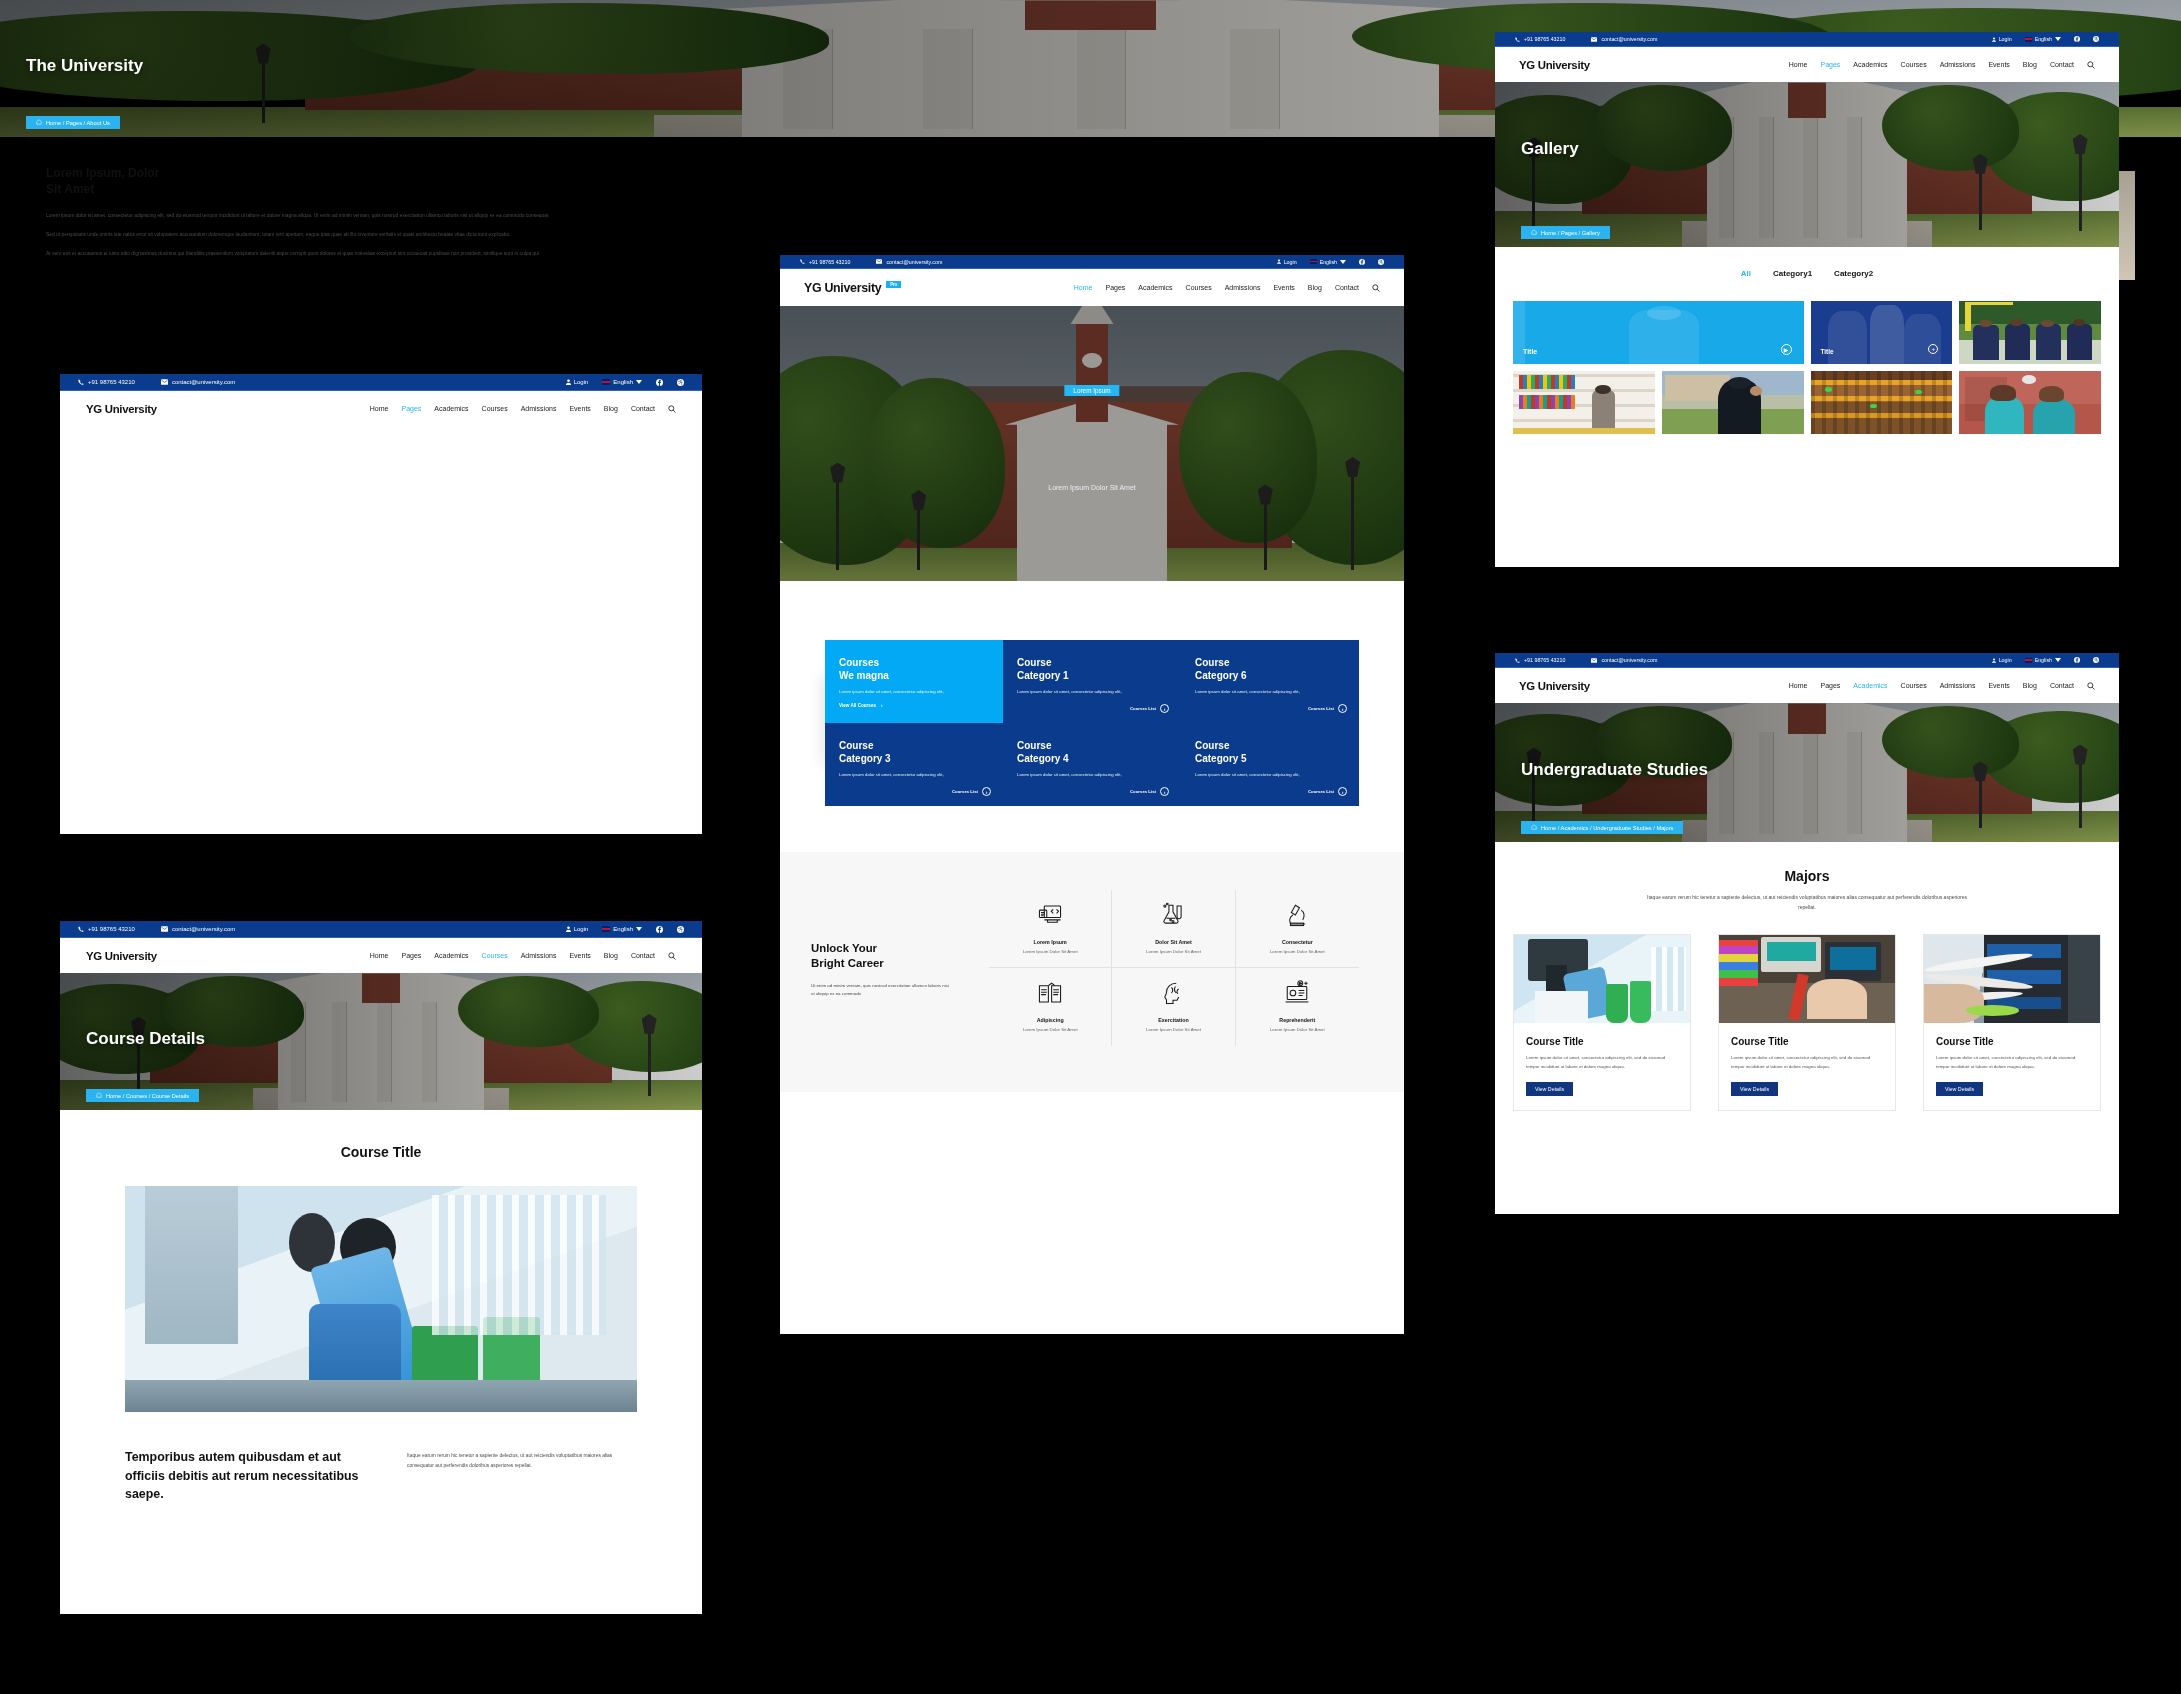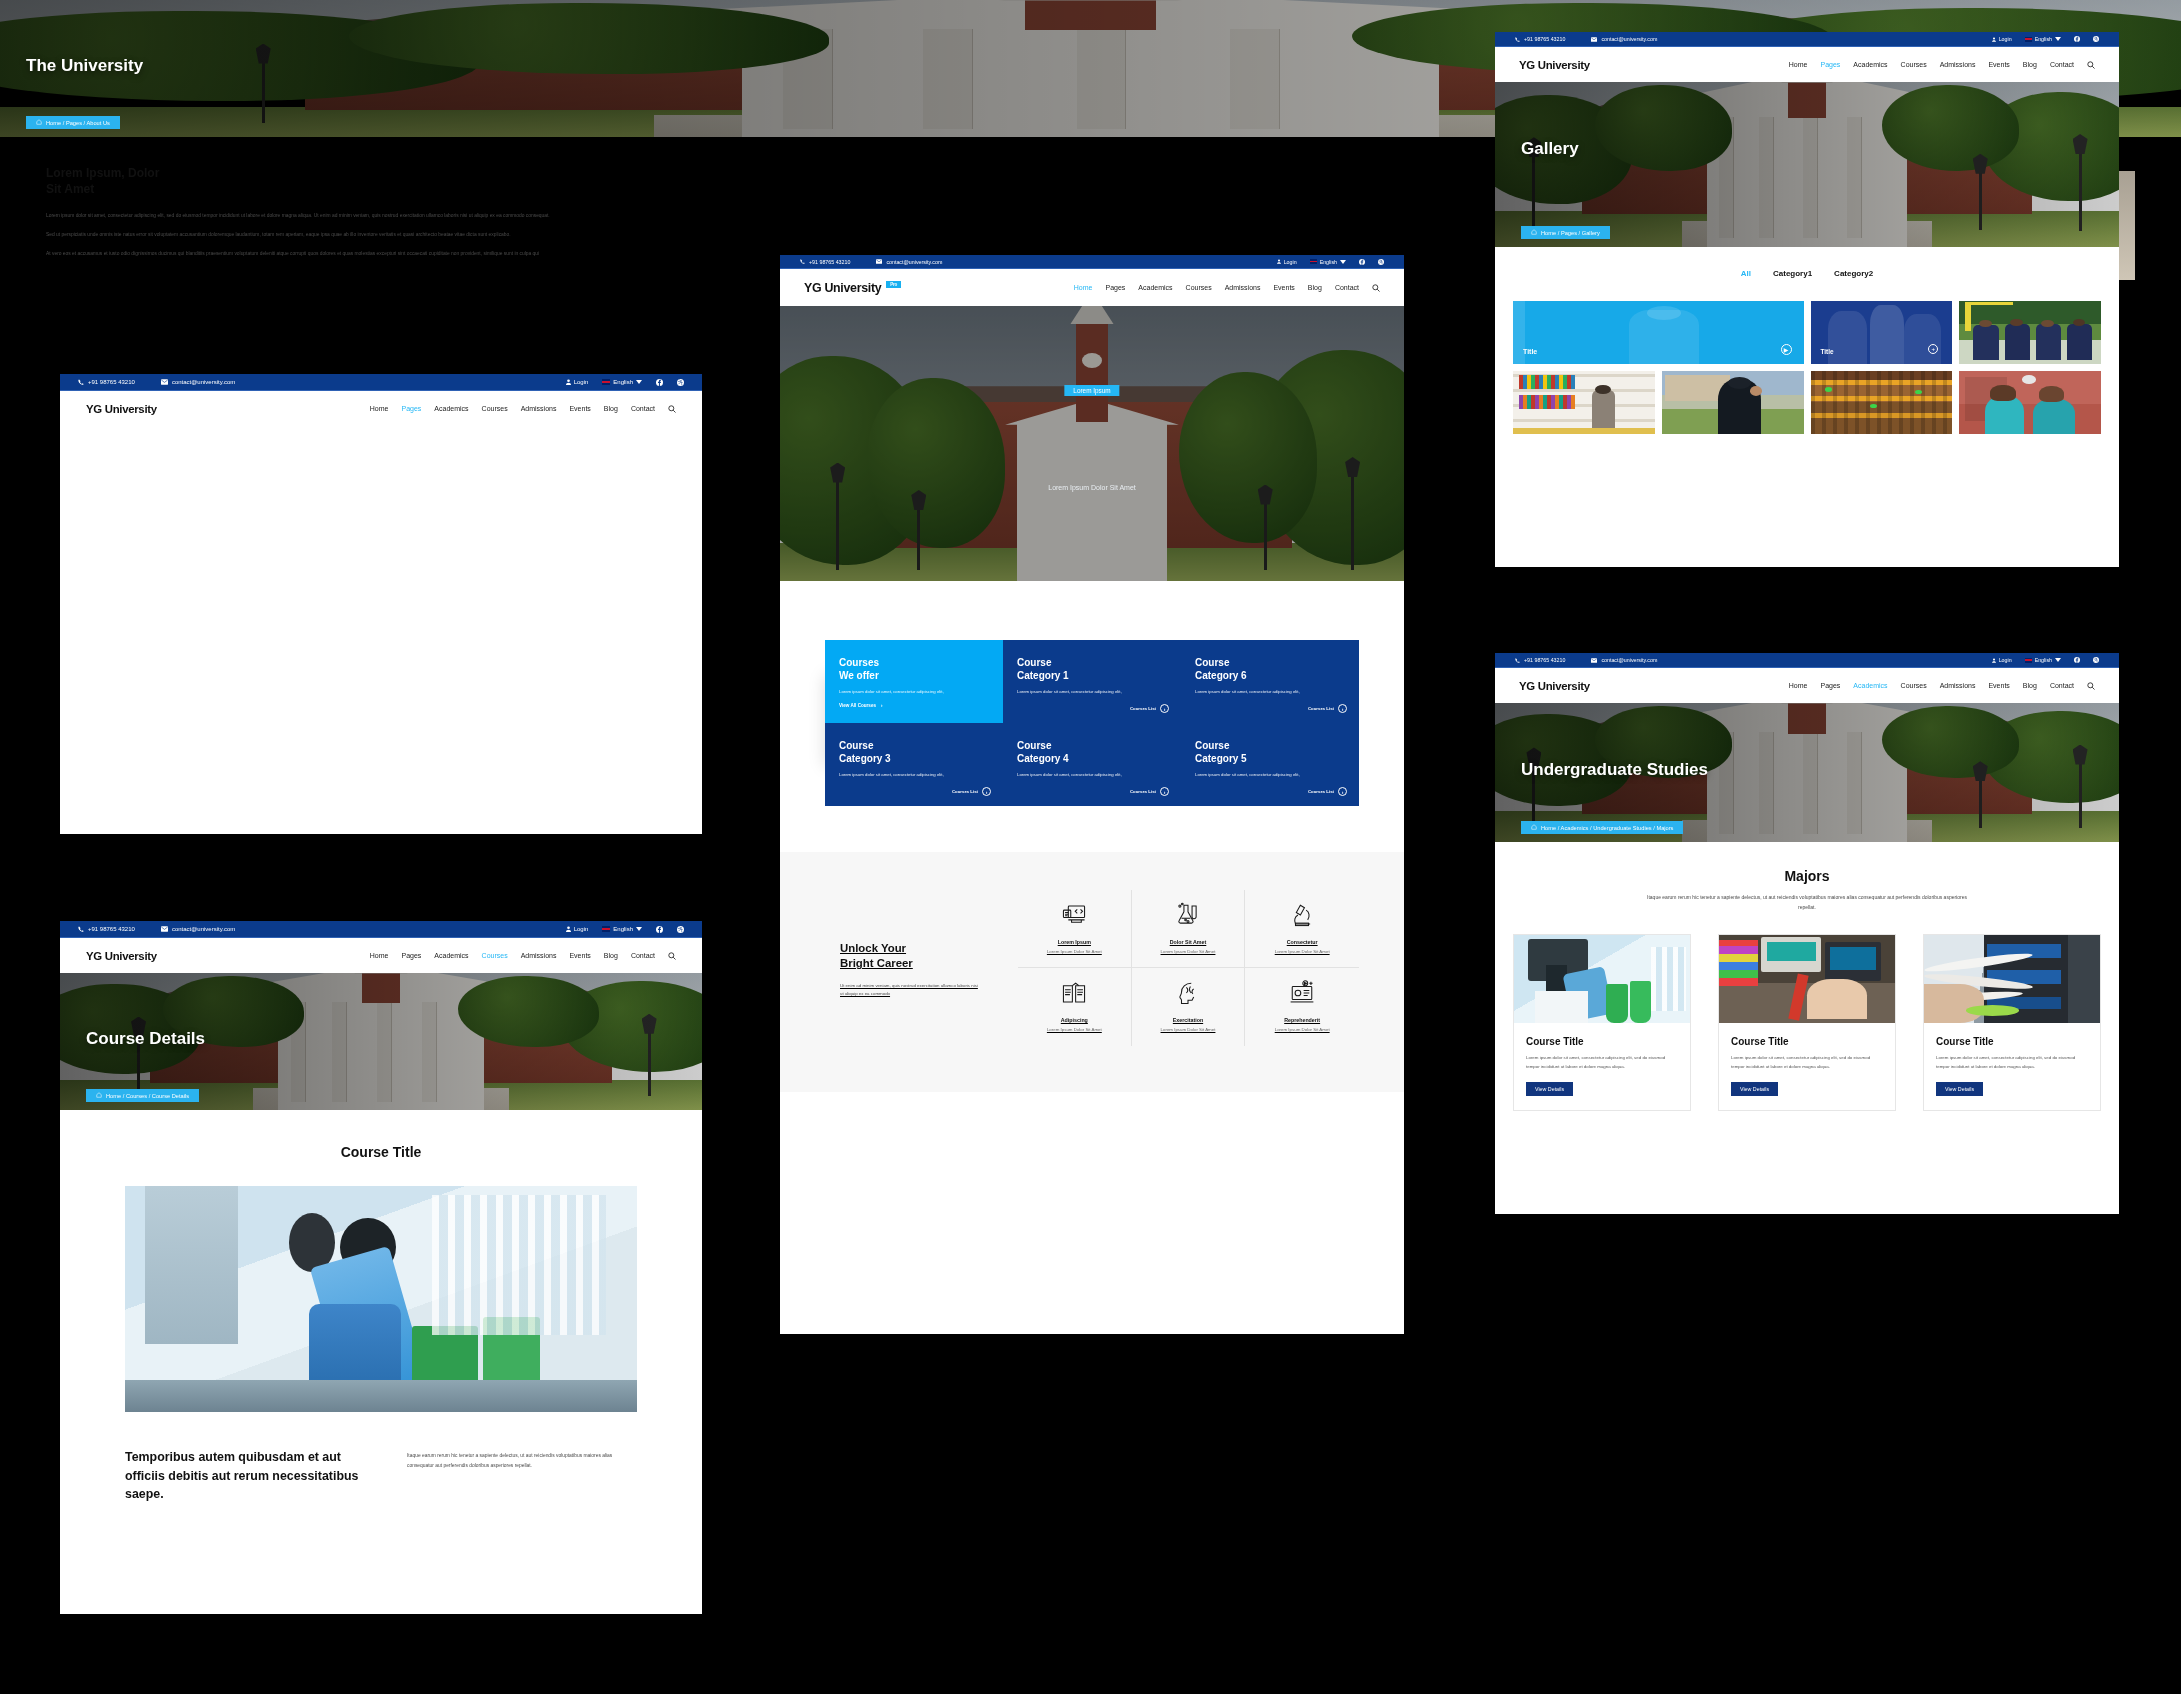--- a/index.html
+++ b/index.html
@@ -483,21 +483,21 @@
       <div style="position:absolute;right:0;top:0;width:14%;height:100%;background:linear-gradient(#c9c0ae,#a99e8a);"></div>
     </div>
   </div>
 
   <div style="height:59px;"></div>
 
   <div class="cgrid" style="margin:0 45px;">
     <div class="ccell cyan" style="height:83px; padding:16px 14px;">
       <h4 style="font-size:10px; line-height:1.3;">
         <span>Courses</span><br>
-        <span>We offer</span>
+        <span>We magna</span>
       </h4>
       <p style="font-size:4.3px; line-height:1.75; margin-top:6px; max-width:109px;">Lorem ipsum dolor sit amet, consectetur adipiscing elit,</p>
       <div style="margin-top:7px; font-size:4.6px; font-weight:bold; display:flex; align-items:center; gap:5px;">
         <span>View All Courses</span>
         <span>›</span>
       </div>
     </div>
 
     <div class="ccell" style="height:83px; padding:16px 14px;">
       <h4 style="font-size:10px; line-height:1.3;">
@@ -553,21 +553,21 @@
         <span>Category 5</span>
       </h4>
       <p style="font-size:4.3px; line-height:1.75; margin-top:6px; max-width:109px;">Lorem ipsum dolor sit amet, consectetur adipiscing elit,</p>
       <div class="more" style="right:12px; bottom:10px; font-size:4.3px; font-weight:bold;">
         <span>Courses List</span>
         <span class="circ-arrow" style="width:9px;height:9px;font-size:5px;">›</span>
       </div>
     </div>
   </div>
 
-  <div style="background:#f7f7f7; margin-top:46px; padding:38px 45px 46px 60px; display:flex; gap:39px;text-decoration:underline;">
+  <div style="background:#f7f7f7; margin-top:46px; padding:38px 45px 46px 31px; display:flex; gap:39px;">
     <div style="flex:0 0 139px; padding-top:51px;">
       <div class="sec-title" style="font-size:11.4px; line-height:1.35;">
         <div>Unlock Your</div>
         <div>Bright Career</div>
       </div>
       <p class="body-p" style="font-size:4.4px; line-height:1.9; margin-top:10px;">Ut enim ad minim veniam, quis nostrud exercitation ullamco laboris nisi ut aliquip ex ea commodo</p>
     </div>
 
     <div class="feat-grid" style="flex:1;">
       <div class="feat" style="padding:12px 6px;">

